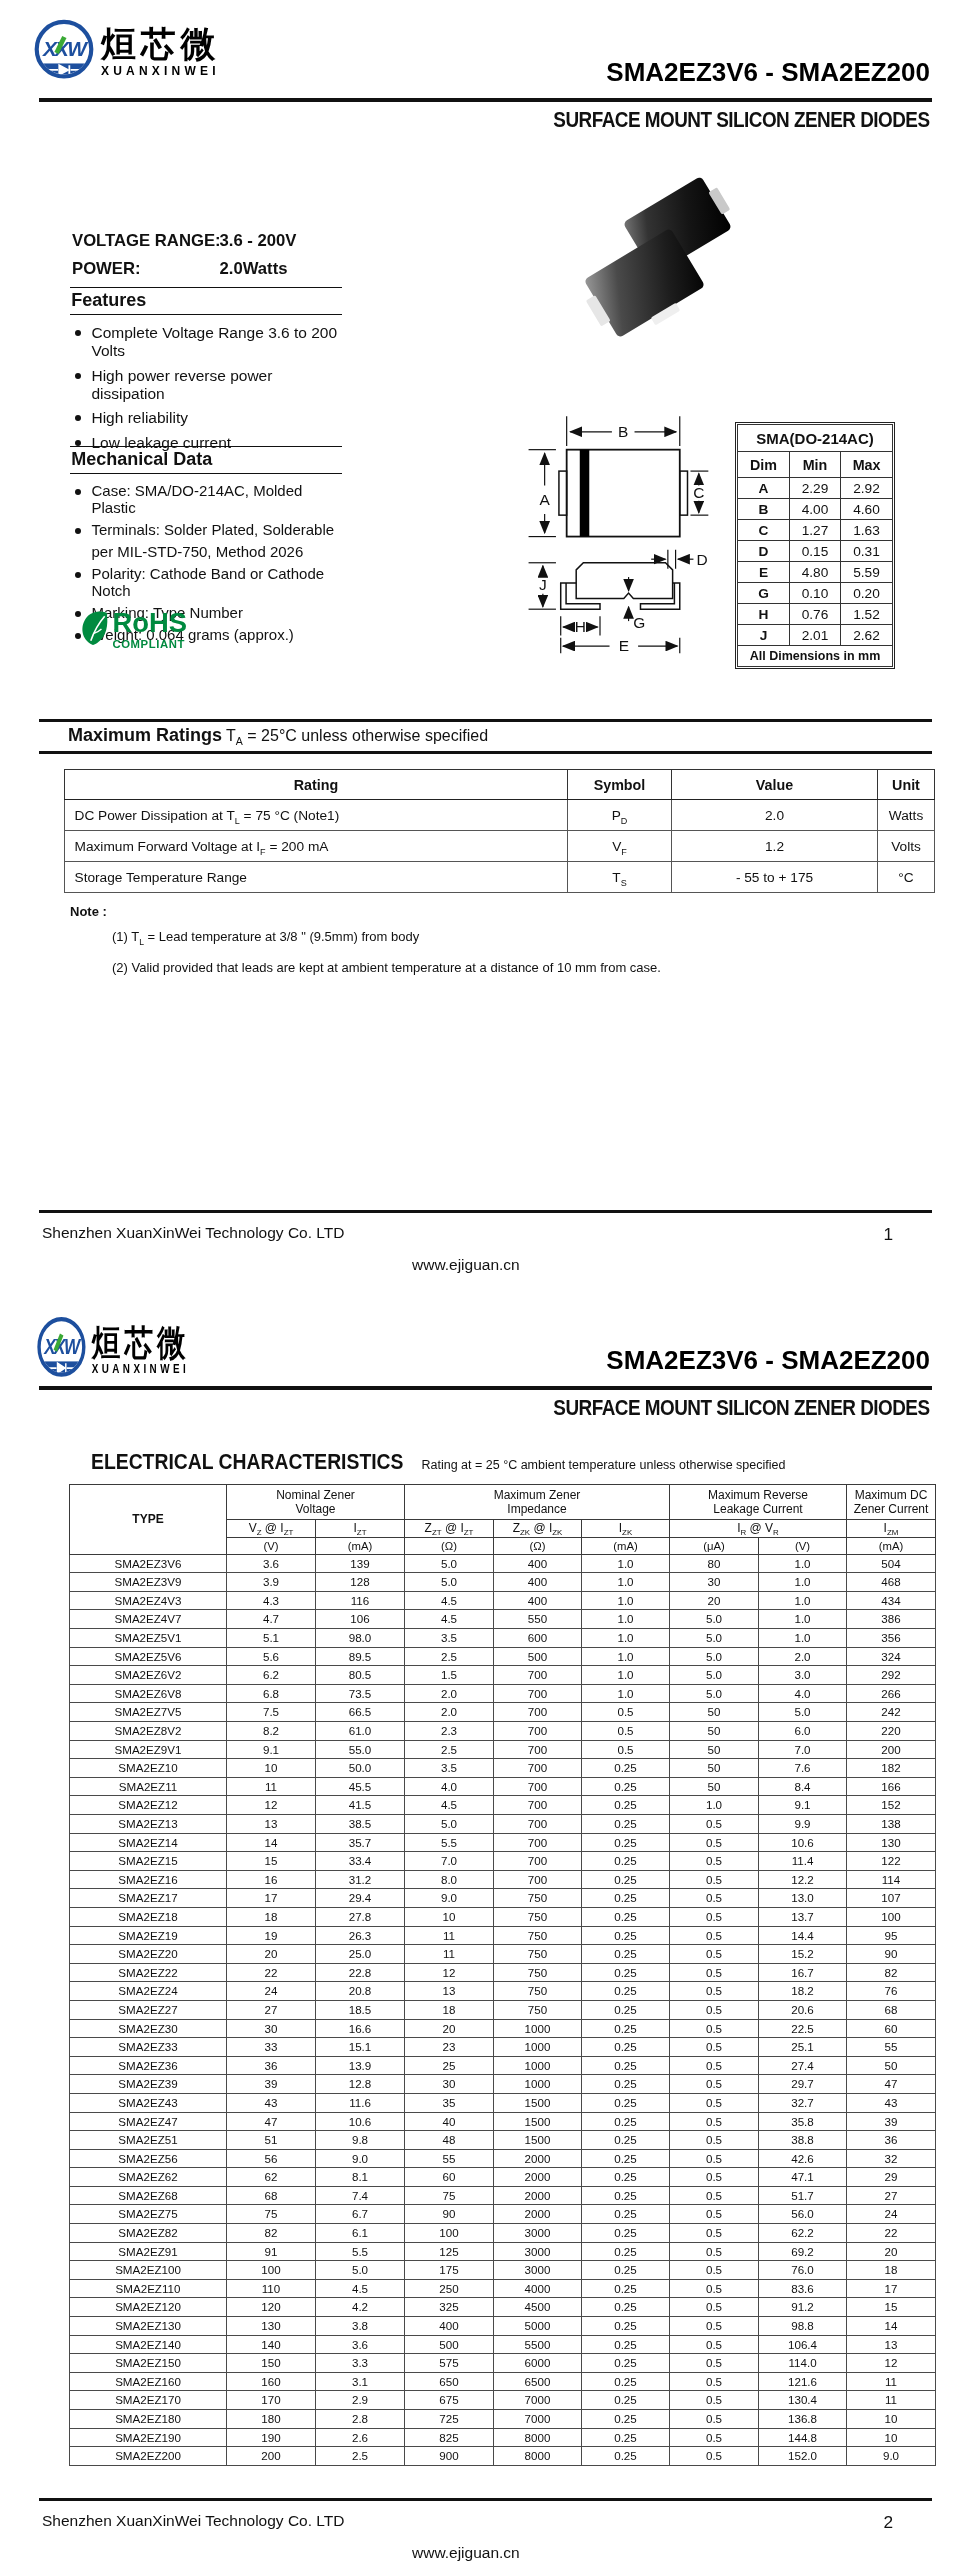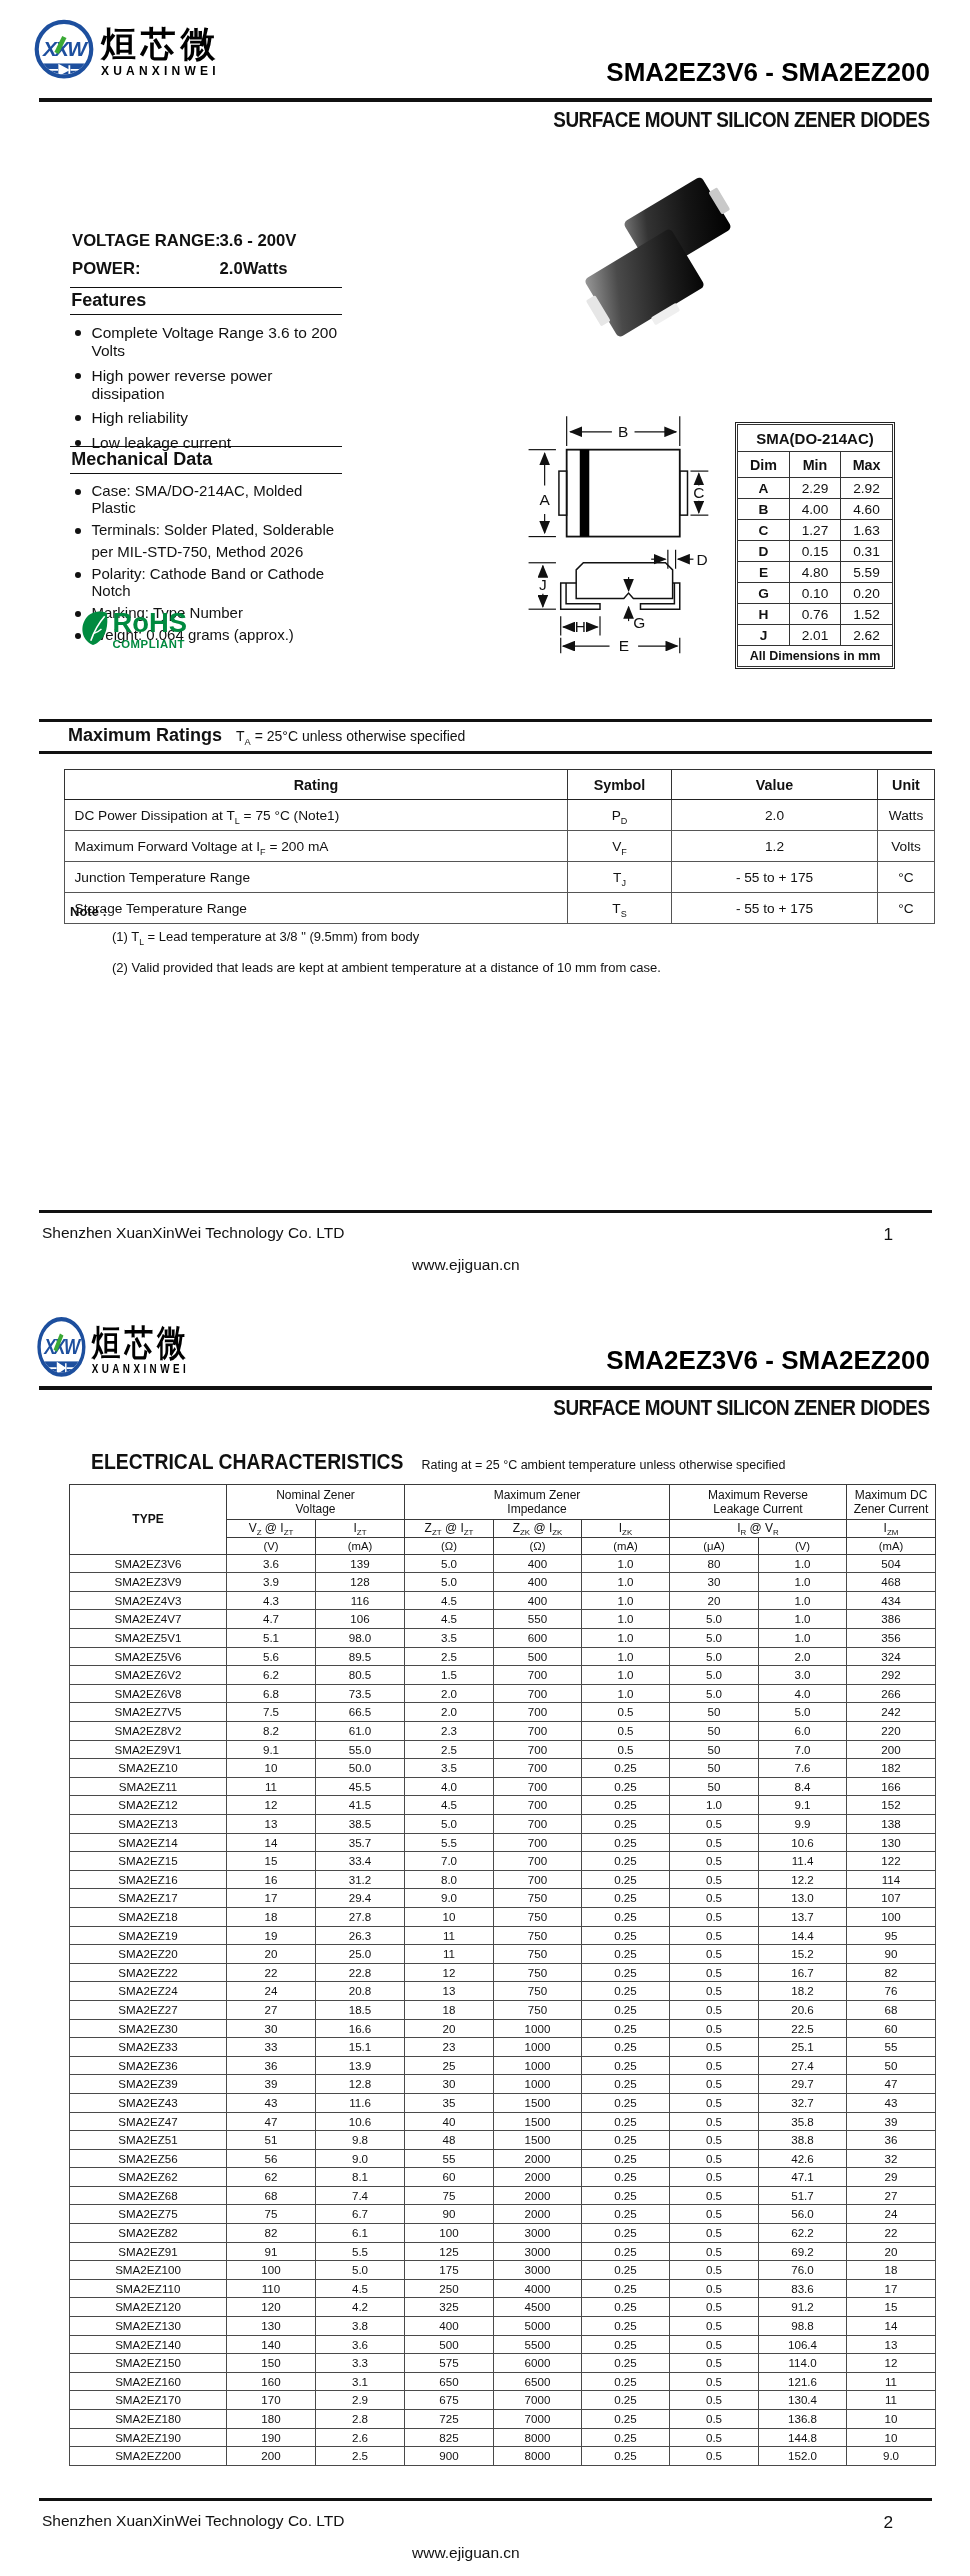--- a/index.html
+++ b/index.html
@@ -59,21 +59,21 @@
   .dimt{width:100%;border-collapse:collapse;table-layout:fixed;}
   .dimt th,.dimt td{border:0.9px solid #333;text-align:center;padding:0;}
   .dimt .ttl{height:26px;font-size:15px;font-weight:bold;}
   .dimt thead th{height:25px;font-size:14.3px;}
   .dimt tbody td{height:20px;font-size:13.7px;}
   .dimt tbody td:first-child{font-weight:bold;}
   .dimt tfoot td{height:20px;font-size:12.5px;font-weight:bold;}
 
   .mr-bar{position:absolute;left:39px;top:719px;width:893px;border-top:3px solid #111;border-bottom:3px solid #111;padding:3px 0 4.8px 29px;box-sizing:border-box;white-space:nowrap;}
   .mr-bar h2{display:inline;font-size:18px;font-weight:bold;margin:0;}
-  .cond{font-size:14px;font-weight:normal;margin-left:14px;}
+  .cond{font-size:16px;font-weight:normal;margin-left:4px;}
 
   .mrt{position:absolute;left:64px;top:769px;width:869px;border-collapse:collapse;table-layout:fixed;border:1.5px solid #111;}
   .mrt th{height:27.4px;font-size:14.3px;font-weight:bold;border:0.9px solid #333;border-bottom:1.2px solid #222;}
   .mrt td{height:28px;font-size:13.7px;text-align:center;border:0.9px solid #555;border-top:1.2px solid #888;}
   .mrt tbody td:first-child{text-align:left;padding-left:9.5px;}
 
   .note{position:absolute;left:70px;top:904px;font-size:13px;}
   .note-label{font-weight:bold;}
   .note-item{margin:9.5px 0 16.7px 42px;}
   .note-item+.note-item{margin-top:0;}
@@ -375,26 +375,20 @@
             <td>2.0</td>
             <td>Watts</td>
           </tr>
           <tr>
             <td>Maximum Forward Voltage at I<sub>F</sub> = 200 mA</td>
             <td>V<sub>F</sub></td>
             <td>1.2</td>
             <td>Volts</td>
           </tr>
           <tr>
-            <td>Junction Temperature Range</td>
-            <td>T<sub>J</sub></td>
-            <td>- 55 to + 175</td>
-            <td>°C</td>
-          </tr>
-          <tr>
             <td>Storage Temperature Range</td>
             <td>T<sub>S</sub></td>
             <td>- 55 to + 175</td>
             <td>°C</td>
           </tr>
         </tbody>
     </table>
 
     <div class="note">
       <div class="note-label">Note :</div>

